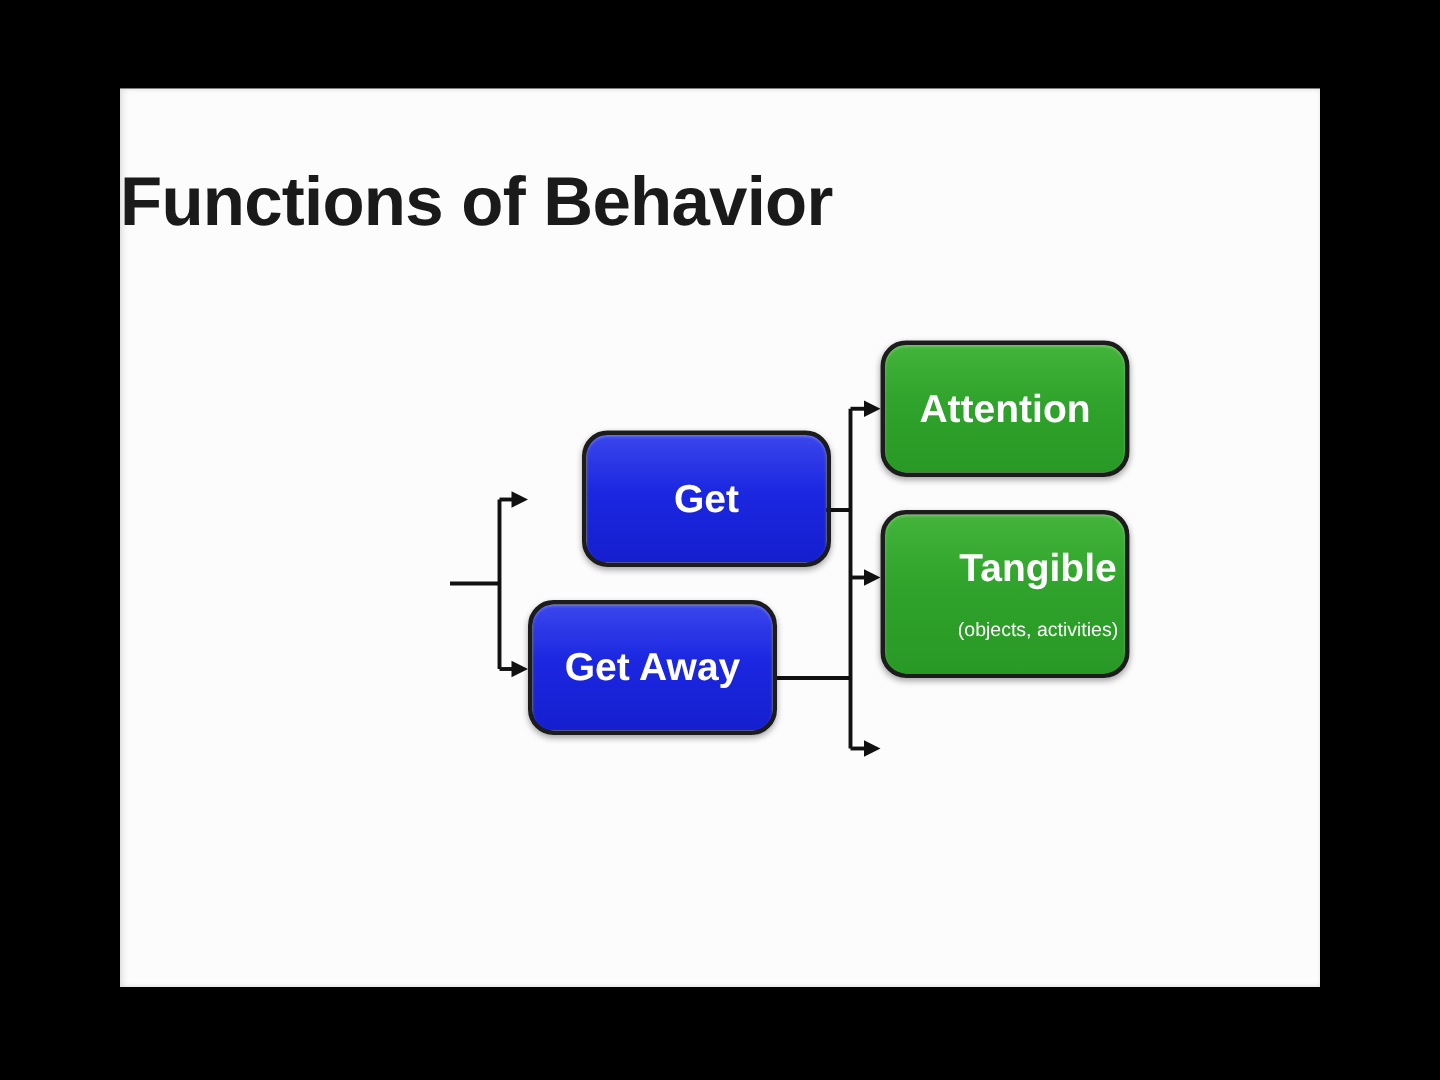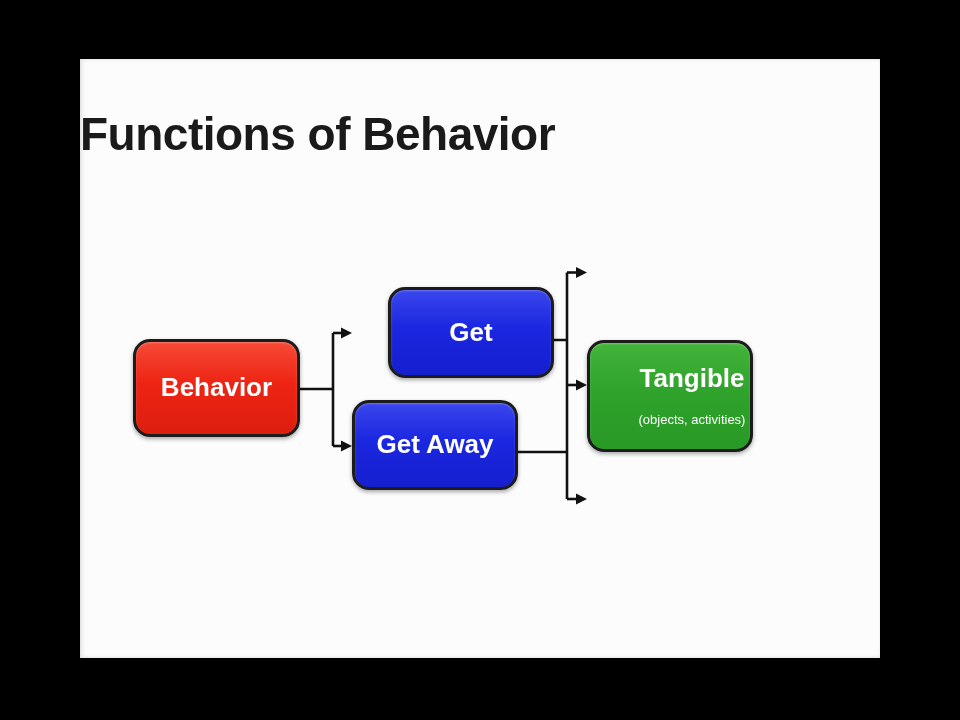--- a/index.html
+++ b/index.html
@@ -58,32 +58,32 @@
       </g>
       <g fill="#111111" stroke="none">
         <polygon points="272,274 261,268.5 261,279.5"></polygon>
         <polygon points="272,387 261,381.5 261,392.5"></polygon>
         <polygon points="507,213.5 496,208 496,219"></polygon>
         <polygon points="507,326 496,320.5 496,331.5"></polygon>
         <polygon points="507,440 496,434.5 496,445.5"></polygon>
       </g>
     </svg>
 
-    <div class="node red n-behavior">
-      <span class="label">Behavior</span>
-    </div>
 
     <div class="node blue n-get">
       <span class="label">Get</span>
     </div>
 
     <div class="node blue n-getaway">
       <span class="label">Get Away</span>
     </div>
 
+    <div class="node green n-attention">
+      <span class="label">Attention</span>
+    </div>
 
     <div class="node green n-tangible">
       <span class="label">Tangible</span>
       <span class="sublabel">(objects, activities)</span>
     </div>
 
 
   </div>
 </div>
 

